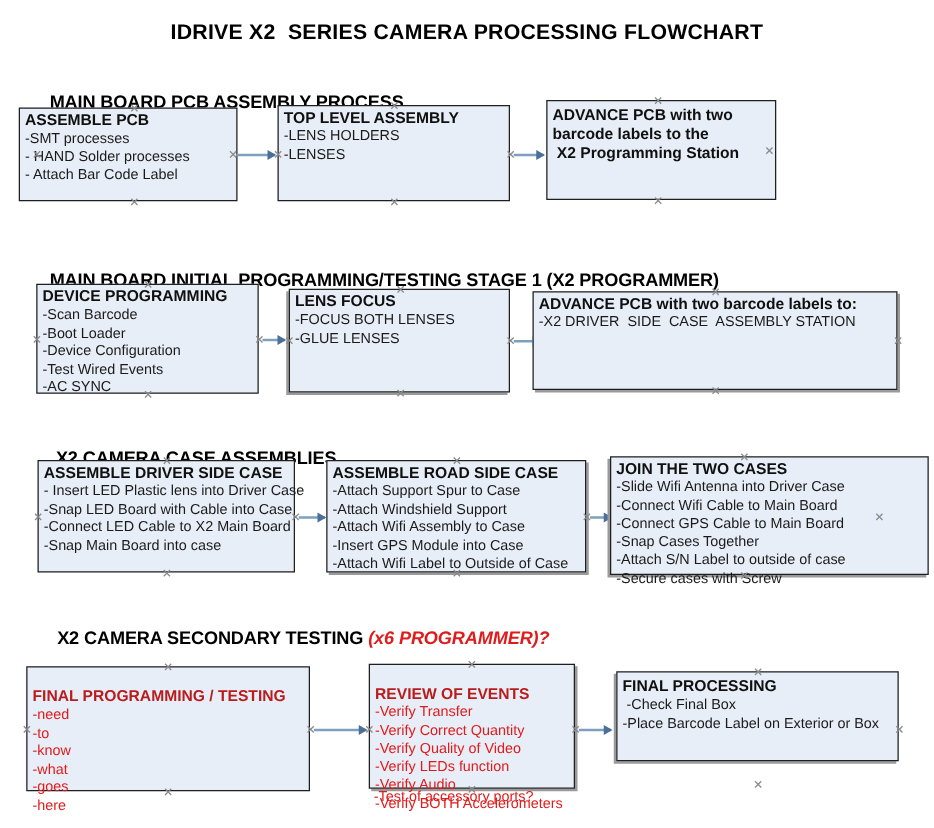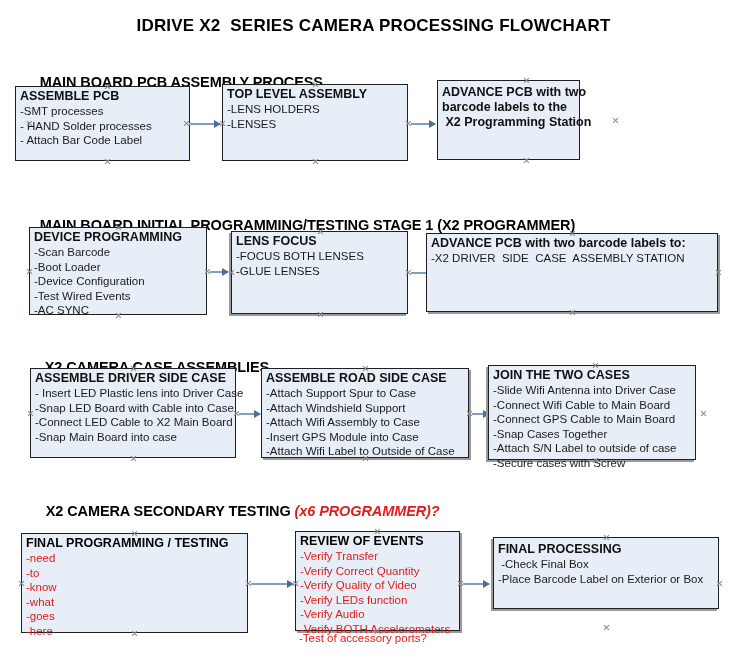--- a/index.html
+++ b/index.html
@@ -74,21 +74,21 @@
     line-height: 15px;
     white-space: pre;
   }
   .bx-line {
     font-size: 11.5px;
     font-weight: normal;
     color: #1a1a1a;
     line-height: 14.5px;
     white-space: pre;
   }
-  .bx-head.red { color: #000000; }
+  .bx-head.red { color: #b91c1c; margin-top: 14px; }
   .bx-line.red { color: #e01b1b; }
 
   
   .overflow-line {
     position: absolute;
     font-size: 11.5px;
     color: #e01b1b;
     white-space: pre;
     line-height: 14.5px;
   }
@@ -163,21 +163,21 @@
       <div class="bx-line">-LENSES</div>
     </div>
   </div>
   <div class="handle" style="left:315px; top:84px;"></div>
   <div class="handle" style="left:315px; top:161px;"></div>
   <div class="handle" style="left:222px; top:123px;"></div>
   <div class="handle" style="left:408px; top:123px;"></div>
 
   <div class="arrow" style="left:411px; top:123px; width:24px;"></div>
 
-  <div class="fbox" style="left:437px; top:80px; width:143px; height:80px;">
+  <div class="fbox" style="left:437px; top:80px; width:184px; height:80px;">
     <div class="pad" style="top:4px;">
       <div class="bx-head">ADVANCE PCB with two</div>
       <div class="bx-head">barcode labels to the</div>
       <div class="bx-head"> X2 Programming Station</div>
     </div>
   </div>
   <div class="handle" style="left:526px; top:80px;"></div>
   <div class="handle" style="left:526px; top:160px;"></div>
   <div class="handle" style="left:615px; top:120px;"></div>
 
@@ -255,21 +255,21 @@
       <div class="bx-line">-Insert GPS Module into Case</div>
       <div class="bx-line">-Attach Wifi Label to Outside of Case</div>
     </div>
   </div>
   <div class="handle" style="left:365px; top:368px;"></div>
   <div class="handle" style="left:365px; top:458px;"></div>
   <div class="handle" style="left:469px; top:413px;"></div>
 
   <div class="arrow" style="left:472px; top:413px; width:17px;"></div>
 
-  <div class="fbox shadow" style="left:488px; top:365px; width:208px; height:95px;">
+  <div class="fbox shadow" style="left:488px; top:365px; width:255px; height:95px;">
     <div class="pad">
       <div class="bx-head">JOIN THE TWO CASES</div>
       <div class="bx-line">-Slide Wifi Antenna into Driver Case</div>
       <div class="bx-line">-Connect Wifi Cable to Main Board</div>
       <div class="bx-line">-Connect GPS Cable to Main Board</div>
       <div class="bx-line">-Snap Cases Together</div>
       <div class="bx-line">-Attach S/N Label to outside of case</div>
       <div class="bx-line">-Secure cases with Screw</div>
     </div>
   </div>

